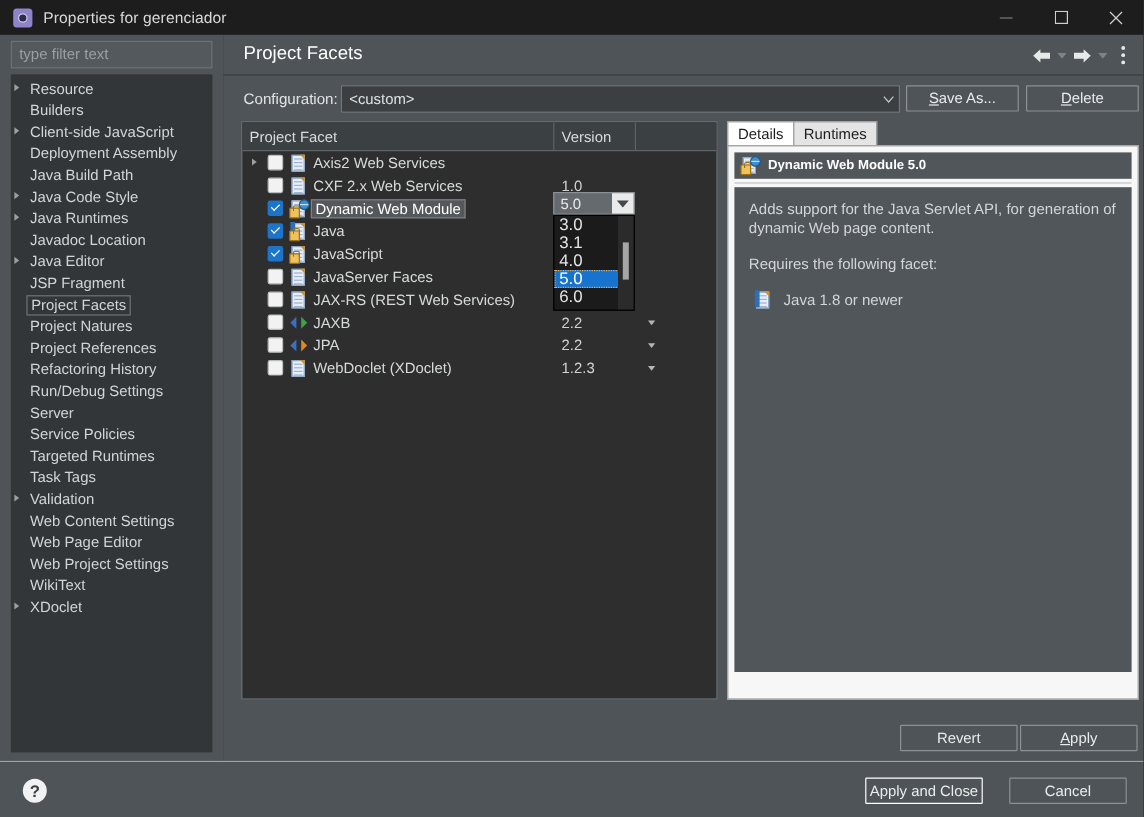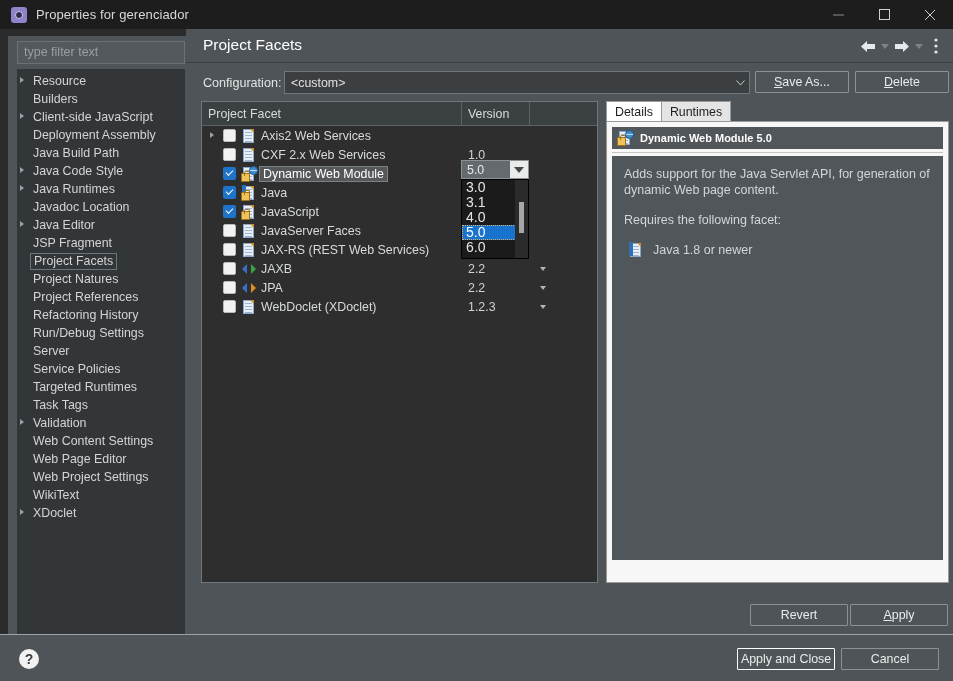--- a/index.html
+++ b/index.html
@@ -35,23 +35,22 @@
   }
   .wbtn {
     width: 46px; height: 29px; display: flex; align-items: center;
     justify-content: center; color: #cfcfcf;
   }
   #winbtns { position: absolute; right: 0; top: 0; display: flex; }
   .wbtn svg { display: block; }
 
   
   #sidebar {
-    position: absolute; left: 8px; top: 29px; width: 186px; height: 605px;
+    position: absolute; left: 0; top: 29px; width: 186px; height: 605px;
     background: #4e5457;
-    margin-top: 7px;
   }
   #filterbox {
     position: absolute; left: 9px; top: 5px; width: 168px; height: 23px;
     background: #53595c; border: 1px solid #6b7175;
     color: #9a9fa2; font-size: 12.5px;
     padding: 3px 6px; line-height: 15px;
   }
   #tree {
     position: absolute; left: 9px; top: 33px; width: 168px; height: 565px;
     background: #333638; padding-top: 3px; overflow: hidden;
@@ -299,21 +298,21 @@
   #footer {
     position: absolute; left: 0; top: 634px; width: 953px; height: 47px;
     background: #4e5457; border-top: 1px solid #9da2a5;
   }
   #help-icon {
     position: absolute; left: 19px; top: 14px; width: 20px; height: 20px;
     border-radius: 50%; background: #f2f2f2;
     display: flex; align-items: center; justify-content: center;
     color: #3a3f42; font-size: 14px; font-weight: bold;
   }
-  #btn-applyclose { position: absolute; left: 737px; top: 648px;
+  #btn-applyclose { position: absolute; left: 721px; top: 648px;
                     width: 98px; height: 22px;
                     border: 1px solid #ffffff; }
   #btn-cancel { position: absolute; left: 841px; top: 648px;
                 width: 98px; height: 22px; }
 </style>
 </head>
 <body>
 
 <div id="titlebar">
   <div id="title-icon">

